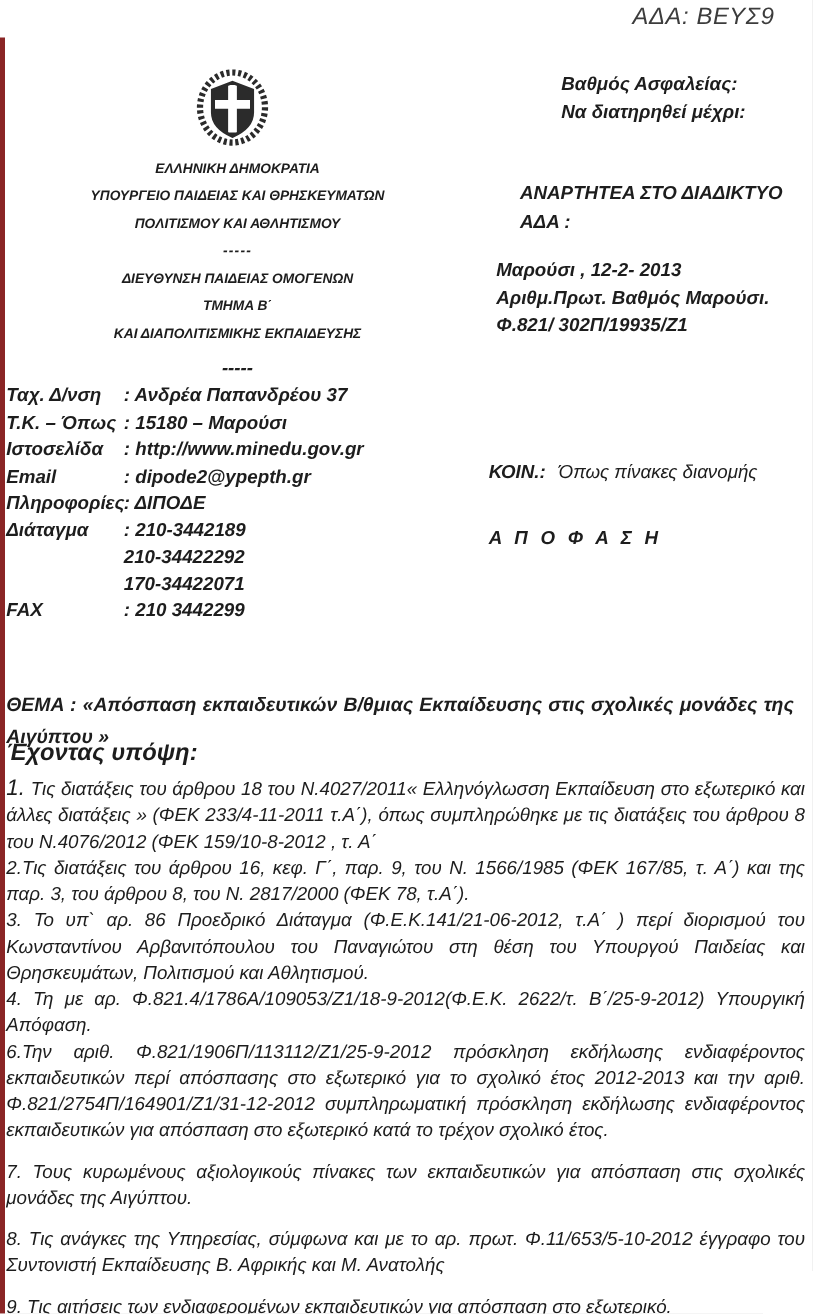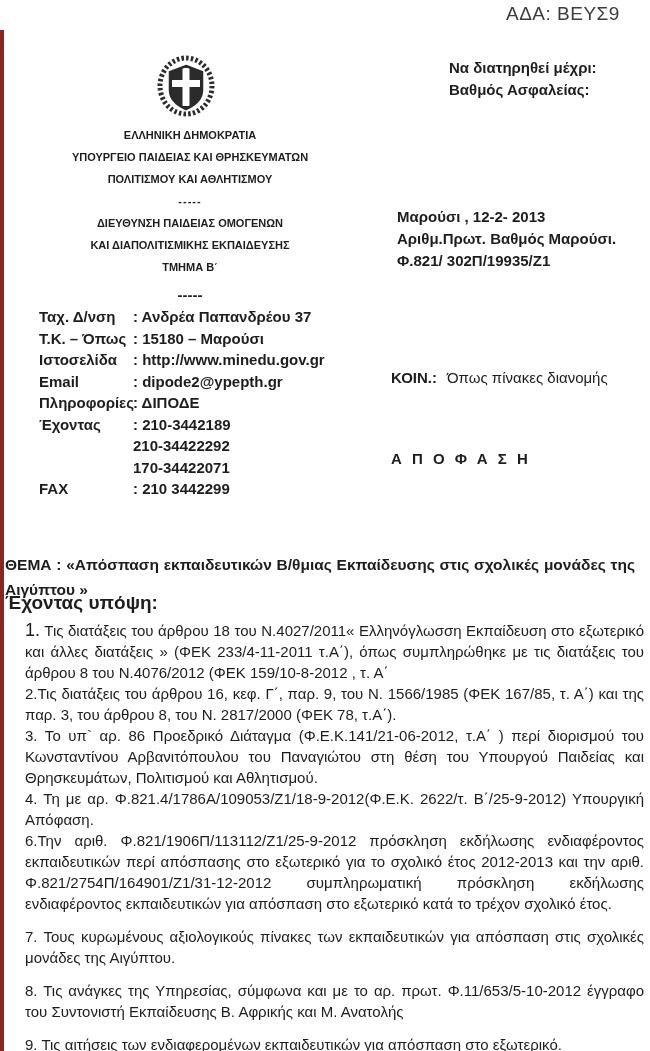--- a/index.html
+++ b/index.html
@@ -4,20 +4,21 @@
 <style>
   html,body{margin:0;padding:0;background:#e8e8e8;}
   .page{
     position:relative;
     width:650px;height:1051px;
     margin:0 auto;
     background:#ffffff;
     font-family:"Liberation Sans","DejaVu Sans",sans-serif;
     color:#1d1d1d;
     overflow:hidden;
+    font-style:italic;
   }
   .red-edge{position:absolute;left:0;top:30px;width:4px;height:1021px;background:#8a2525;}
 
   .ada-top{position:absolute;top:3px;left:506px;font-size:19px;color:#3c3c3c;white-space:nowrap;letter-spacing:.5px;}
 
   .security{position:absolute;top:57px;left:449px;font-size:15px;font-weight:bold;line-height:22px;}
   .security div{white-space:nowrap;}
 
   .emblem{position:absolute;top:52px;left:152px;width:68px;height:68px;}
 
@@ -26,76 +27,80 @@
   .org div{white-space:nowrap;}
   .org .divider{font-weight:bold;letter-spacing:1px;}
   .divider2{position:absolute;top:286px;left:8px;width:364px;text-align:center;
        font-size:15px;font-weight:bold;}
 
   .right-head1{position:absolute;top:143px;left:416px;font-size:15px;font-weight:bold;line-height:23px;}
   .right-head2{position:absolute;top:206px;left:397px;font-size:15px;font-weight:bold;line-height:22px;}
   .right-head1 div,.right-head2 div{white-space:nowrap;}
 
   .contact{position:absolute;top:306px;left:5px;font-size:15px;font-weight:600;line-height:21.5px;}
-  .crow{display:flex;white-space:nowrap;margin-left:34px;}
+  .crow{display:flex;white-space:nowrap;}
   .clabel{width:94px;flex:0 0 94px;}
   .cval{}
 
   .koin{position:absolute;top:369px;left:391px;font-size:15px;white-space:nowrap;}
   .koin .koin-label{font-weight:bold;}
   .koin .koin-value{font-weight:normal;margin-left:10px;}
 
-  .apofasi{position:absolute;top:450px;left:391px;font-size:15px;font-weight:bold;letter-spacing:3px;white-space:nowrap;}
+  .apofasi{position:absolute;top:422px;left:391px;font-size:15px;font-weight:bold;letter-spacing:3px;white-space:nowrap;}
 
   .thema{position:absolute;top:524px;left:5px;width:630px;
          font-size:15.5px;font-weight:bold;line-height:25px;text-align:justify;margin-top:28px;}
 
   .exontas{position:absolute;top:592px;left:5px;font-size:19px;font-weight:bold;}
 
   .list{position:absolute;top:620px;left:5px;width:639px;
         font-size:15px;line-height:21px;text-align:justify;}
-  .list p{margin:0;padding-left:20px;}
+  .list p{margin:0;}
   .list p.gap{margin-top:12px;}
   .list p:first-child .num{font-size:18px;}
 </style>
 </head>
 <body>
 
 <div class="page">
 
   <div class="red-edge"></div>
 
   <div class="ada-top">ΑΔΑ: ΒΕΥΣ9</div>
 
   <div class="security">
+    <div>Βαθμός Ασφαλείας:</div>
     <div>Να διατηρηθεί μέχρι:</div>
-    <div>Βαθμός Ασφαλείας:</div>
   </div>
 
   <div class="emblem">
     <svg viewBox="0 0 68 68" width="68" height="68" aria-hidden="true">
       <ellipse cx="34" cy="34" rx="26" ry="28" fill="none" stroke="#2b2b2b" stroke-width="5" stroke-dasharray="2.5 2.2"></ellipse>
       <path d="M34 14 L50 20 L50 38 Q50 50 34 57 Q18 50 18 38 L18 20 Z" fill="#2b2b2b"></path>
       <rect x="30.5" y="16" width="7" height="38" fill="#ffffff"></rect>
       <rect x="20" y="28" width="28" height="7" fill="#ffffff"></rect>
       <path d="M34 14 L50 20 L50 38 Q50 50 34 57 Q18 50 18 38 L18 20 Z" fill="none" stroke="#2b2b2b" stroke-width="2.5"></path>
     </svg>
   </div>
 
   <div class="org">
     <div>ΕΛΛΗΝΙΚΗ ΔΗΜΟΚΡΑΤΙΑ</div>
     <div>ΥΠΟΥΡΓΕΙΟ  ΠΑΙΔΕΙΑΣ  ΚΑΙ ΘΡΗΣΚΕΥΜΑΤΩΝ</div>
     <div>ΠΟΛΙΤΙΣΜΟΥ ΚΑΙ ΑΘΛΗΤΙΣΜΟΥ</div>
     <div class="divider">-----</div>
     <div>ΔΙΕΥΘΥΝΣΗ ΠΑΙΔΕΙΑΣ ΟΜΟΓΕΝΩΝ</div>
+    <div>ΤΜΗΜΑ  Β΄</div>
     <div>ΚΑΙ ΔΙΑΠΟΛΙΤΙΣΜΙΚΗΣ ΕΚΠΑΙΔΕΥΣΗΣ</div>
-    <div>ΤΜΗΜΑ  Β΄</div>
   </div>
   <div class="divider2">-----</div>
 
+  <div class="right-head1">
+    <div>ΑΝΑΡΤΗΤΕΑ ΣΤΟ  ΔΙΑΔΙΚΤΥΟ</div>
+    <div>ΑΔΑ :</div>
+  </div>
   <div class="right-head2">
     <div>Μαρούσι ,   12-2- 2013</div>
     <div>Αριθμ.Πρωτ. Βαθμός Μαρούσι.</div>
     <div>Φ.821/ 302Π/19935/Ζ1</div>
   </div>
 
   <div class="contact">
     <div class="crow">
       <span class="clabel">Ταχ. Δ/νση</span>
       <span class="cval">: Ανδρέα Παπανδρέου 37</span>
@@ -110,21 +115,21 @@
     </div>
     <div class="crow">
       <span class="clabel">Email</span>
       <span class="cval">: dipode2@ypepth.gr</span>
     </div>
     <div class="crow">
       <span class="clabel">Πληροφορίες</span>
       <span class="cval">: ΔΙΠΟΔΕ</span>
     </div>
     <div class="crow">
-      <span class="clabel">Έχοντας</span>
+      <span class="clabel">Διάταγμα</span>
       <span class="cval">: 210-3442189</span>
     </div>
     <div class="crow">
       <span class="clabel"></span>
       <span class="cval">  210-34422292</span>
     </div>
     <div class="crow">
       <span class="clabel"></span>
       <span class="cval">  170-34422071</span>
     </div>

